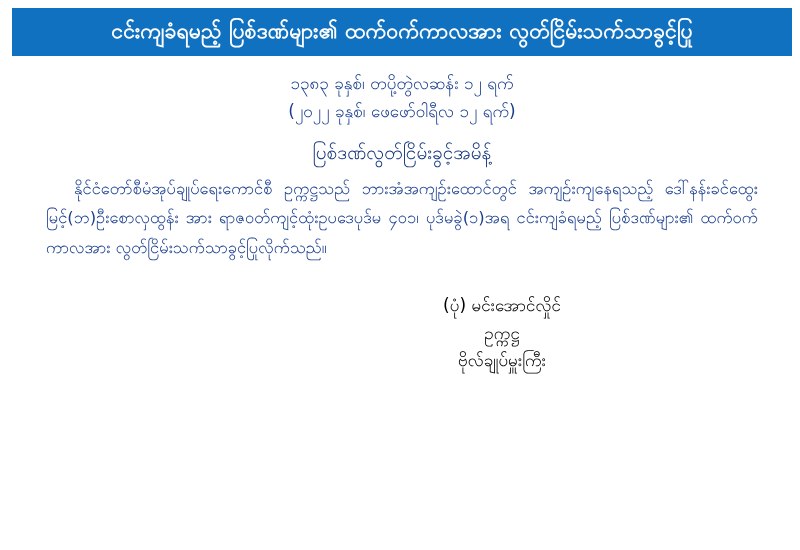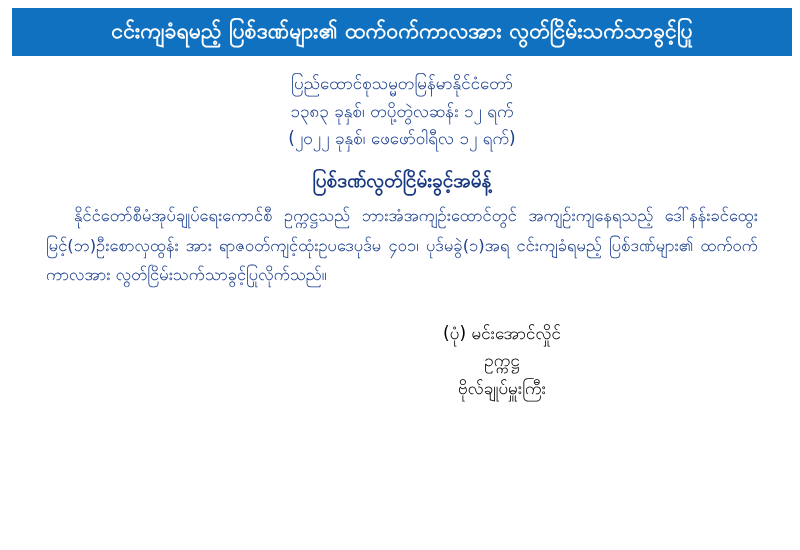--- a/index.html
+++ b/index.html
@@ -43,21 +43,21 @@
     font-size: 17px;
     line-height: 1.62;
   }
   .center-block .line {
     display: block;
   }
   .order-title {
     text-align: center;
     color: #15377f;
     font-size: 19px;
-    font-weight: bold;
+    font-weight: normal;
     margin-top: 14px;
     margin-bottom: 8px;
     line-height: 1.4;
   }
   .para {
     color: #1b3f8e;
     font-size: 16.5px;
     line-height: 1.78;
     text-align: justify;
     text-justify: inter-word;
@@ -84,21 +84,20 @@
 
 <div class="page">
 
   <div class="banner">
     <span>ငင်းကျခံရမည့် ပြစ်ဒဏ်များ၏ ထက်ဝက်ကာလအား လွတ်ငြိမ်းသက်သာခွင့်ပြု</span>
   </div>
 
   <div class="body-wrap">
 
     <div class="center-block">
-      <span class="line">ပြည်ထောင်စုသမ္မတမြန်မာနိုင်ငံတော်</span>
       <span class="line">၁၃၈၃ ခုနှစ်၊ တပို့တွဲလဆန်း  ၁၂  ရက်</span>
       <span class="line">(၂၀၂၂ ခုနှစ်၊ ဖေဖော်ဝါရီလ  ၁၂  ရက်)</span>
     </div>
 
     <div class="order-title">ပြစ်ဒဏ်လွတ်ငြိမ်းခွင့်အမိန့်</div>
 
     <div class="para"><span class="indent"></span><span>နိုင်ငံတော်စီမံအုပ်ချုပ်ရေးကောင်စီ ဥက္ကဋ္ဌသည် ဘားအံအကျဉ်းထောင်တွင် အကျဉ်းကျနေရသည့် ဒေါ်နန်းခင်ထွေးမြင့်(ဘ)ဦးစောလှထွန်း အား  ရာဇဝတ်ကျင့်ထုံးဥပဒေပုဒ်မ  ၄၀၁၊ ပုဒ်မခွဲ(၁)အရ ငင်းကျခံရမည့် ပြစ်ဒဏ်များ၏ ထက်ဝက်ကာလအား လွတ်ငြိမ်းသက်သာခွင့်ပြုလိုက်သည်။</span></div>
 
     <div class="sign-block">
       <span class="line">(ပုံ) မင်းအောင်လှိုင်</span>

